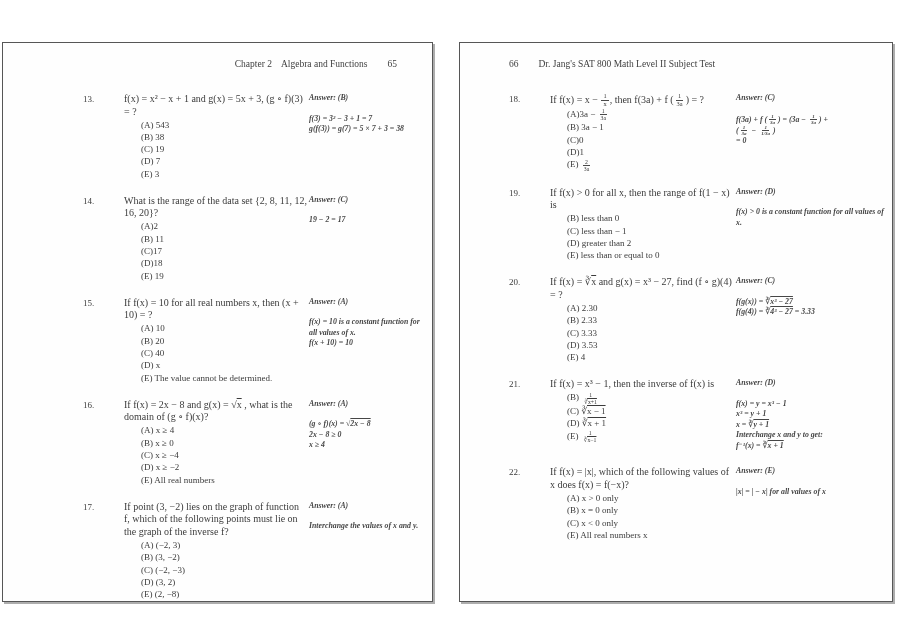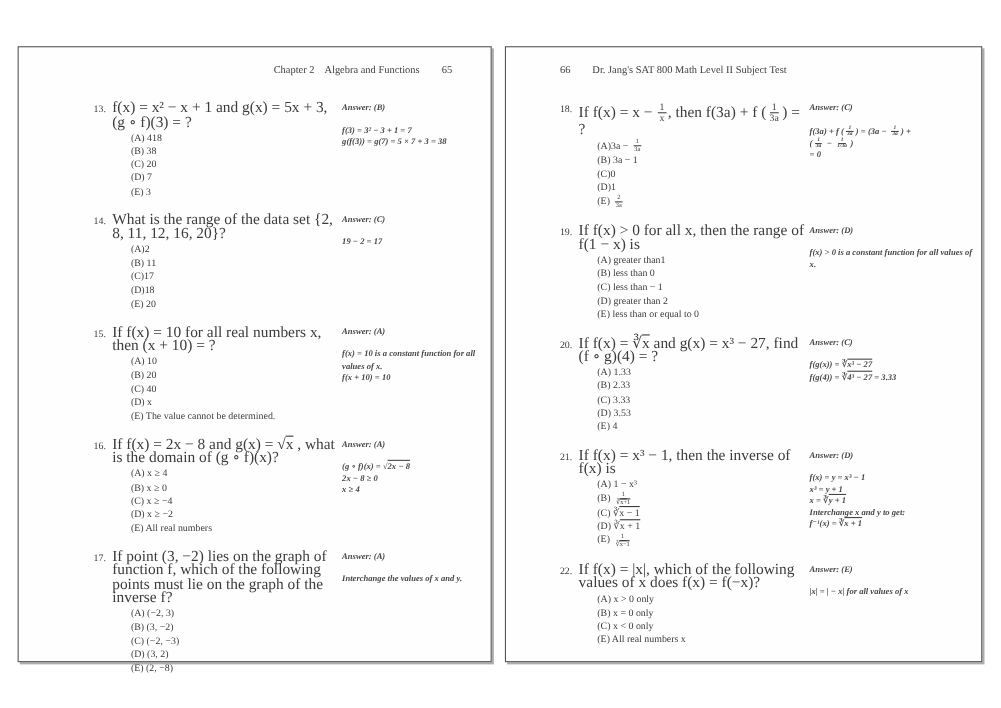--- a/index.html
+++ b/index.html
@@ -13,44 +13,44 @@
   }
   .spread { position: relative; width: 910px; height: 644px; }
   .page {
     position: absolute;
     top: 42px;
     height: 560px;
     background: #fefefe;
     border: 1px solid #565656;
     box-shadow: 2px 2px 0 #adadad;
   }
-  .page-left  { left: 16px;  width: 431px; }
+  .page-left  { left: 2px;  width: 431px; padding-left: 12px; }
   .page-right { left: 459px; width: 434px; }
 
   .page-header {
     margin-top: 15px;
     font-size: 9.5px;
     line-height: 12px;
     color: #404040;
   }
   .page-left  .page-header { text-align: right; padding-right: 35px; }
   .page-right .page-header { text-align: left;  padding-left: 49px;  }
   .hgap1 { margin-left: 9px;  }
   .hgap2 { margin-left: 20px; }
 
   .questions { margin-top: 23px; padding-right: 6px; }
   .page-left  .questions { padding-left: 68px; }
   .page-right .questions { padding-left: 49px; }
 
   .question { display: flex; margin-bottom: 15px; align-items: flex-start; }
-  .qmain { width: 224px; flex: none; display: flex; }
+  .qmain { width: 224px; flex: none; display: flex; gap: 24px; }
   .page-right .qmain { width: 225px; }
   .qnum { width: 17px; flex: none; font-size: 9px; line-height: 12.5px; }
   .qbody { flex: 1; min-width: 0; }
-  .stem { font-size: 14px; line-height: 12.5px; }
+  .stem { font-size: 10px; line-height: 12.5px; }
   .opts { padding-left: 17px; margin-top: 0.5px; }
   .opt  { font-size: 9px; line-height: 12.3px; }
 
   .qnotes {
     flex: 1; min-width: 0;
     font-style: italic;
     font-size: 7.8px;
     line-height: 10.5px;
     color: #464646;
     padding-left: 2px;
@@ -85,23 +85,23 @@
     <header class="page-header">
       <span>Chapter 2</span><span class="hgap1">Algebra and Functions</span><span class="hgap2">65</span>
     </header>
     <div class="questions">
   <div class="question">
     <div class="qmain">
       <div class="qnum">13.</div>
       <div class="qbody">
         <div class="stem">f(x) = x² − x + 1 and g(x) = 5x + 3, (g ∘ f)(3) = ?</div>
         <div class="opts">
-                <div class="opt">(A)  418</div>
+                <div class="opt">(A)  543</div>
                 <div class="opt">(B)  38</div>
-                <div class="opt">(C)  20</div>
+                <div class="opt">(C)  19</div>
                 <div class="opt">(D)  7</div>
                 <div class="opt">(E)  3</div>
               </div>
       </div>
     </div>
     <div class="qnotes">
       <div class="answer">Answer: (B)</div>
       <div class="work">
               <div class="wline">f(3) = 3² − 3 + 1 = 7</div>
               <div class="wline">g(f(3)) = g(7) = 5 × 7 + 3 = 38</div>
@@ -112,21 +112,21 @@
   <div class="question">
     <div class="qmain">
       <div class="qnum">14.</div>
       <div class="qbody">
         <div class="stem">What is the range of the data set {2, 8, 11, 12, 16, 20}?</div>
         <div class="opts">
                 <div class="opt">(A)2</div>
                 <div class="opt">(B) 11</div>
                 <div class="opt">(C)17</div>
                 <div class="opt">(D)18</div>
-                <div class="opt">(E) 20</div>
+                <div class="opt">(E) 19</div>
               </div>
       </div>
     </div>
     <div class="qnotes">
       <div class="answer">Answer: (C)</div>
       <div class="work">
               <div class="wline">19 − 2 = 17</div>
             </div>
     </div>
   </div>
@@ -254,21 +254,20 @@
             </div>
     </div>
   </div>
 
   <div class="question">
     <div class="qmain">
       <div class="qnum">19.</div>
       <div class="qbody">
         <div class="stem">If f(x) &gt; 0 for all x, then the range of f(1 − x) is</div>
         <div class="opts">
-                <div class="opt">(A)  greater than1</div>
                 <div class="opt">(B)  less than 0</div>
                 <div class="opt">(C)  less than − 1</div>
                 <div class="opt">(D)  greater than  2</div>
                 <div class="opt">(E)  less than or equal to 0</div>
               </div>
       </div>
     </div>
     <div class="qnotes">
       <div class="answer">Answer: (D)</div>
       <div class="work">
@@ -276,21 +275,21 @@
             </div>
     </div>
   </div>
 
   <div class="question">
     <div class="qmain">
       <div class="qnum">20.</div>
       <div class="qbody">
         <div class="stem">If f(x) = <span class="rad">∛<span class="ov">x</span></span> and g(x) = x³ − 27, find (f ∘ g)(4) = ?</div>
         <div class="opts">
-                <div class="opt">(A)  1.33</div>
+                <div class="opt">(A)  2.30</div>
                 <div class="opt">(B)  2.33</div>
                 <div class="opt">(C)  3.33</div>
                 <div class="opt">(D)  3.53</div>
                 <div class="opt">(E)  4</div>
               </div>
       </div>
     </div>
     <div class="qnotes">
       <div class="answer">Answer: (C)</div>
       <div class="work">
@@ -299,21 +298,20 @@
             </div>
     </div>
   </div>
 
   <div class="question">
     <div class="qmain">
       <div class="qnum">21.</div>
       <div class="qbody">
         <div class="stem">If f(x) = x³ − 1, then the inverse of f(x) is</div>
         <div class="opts">
-                <div class="opt">(A)  1 − x³</div>
                 <div class="opt">(B)  <span class="fr">
                     <span class="n">1</span>
                     <span class="d"><span class="rad">∛<span class="ov">x+1</span></span></span>
                   </span></div>
                 <div class="opt">(C)  <span class="rad">∛<span class="ov">x − 1</span></span></div>
                 <div class="opt">(D)  <span class="rad">∛<span class="ov">x + 1</span></span></div>
                 <div class="opt">(E)  <span class="fr">
                     <span class="n">1</span>
                     <span class="d"><span class="rad">∛<span class="ov">x−1</span></span></span>
                   </span></div>

